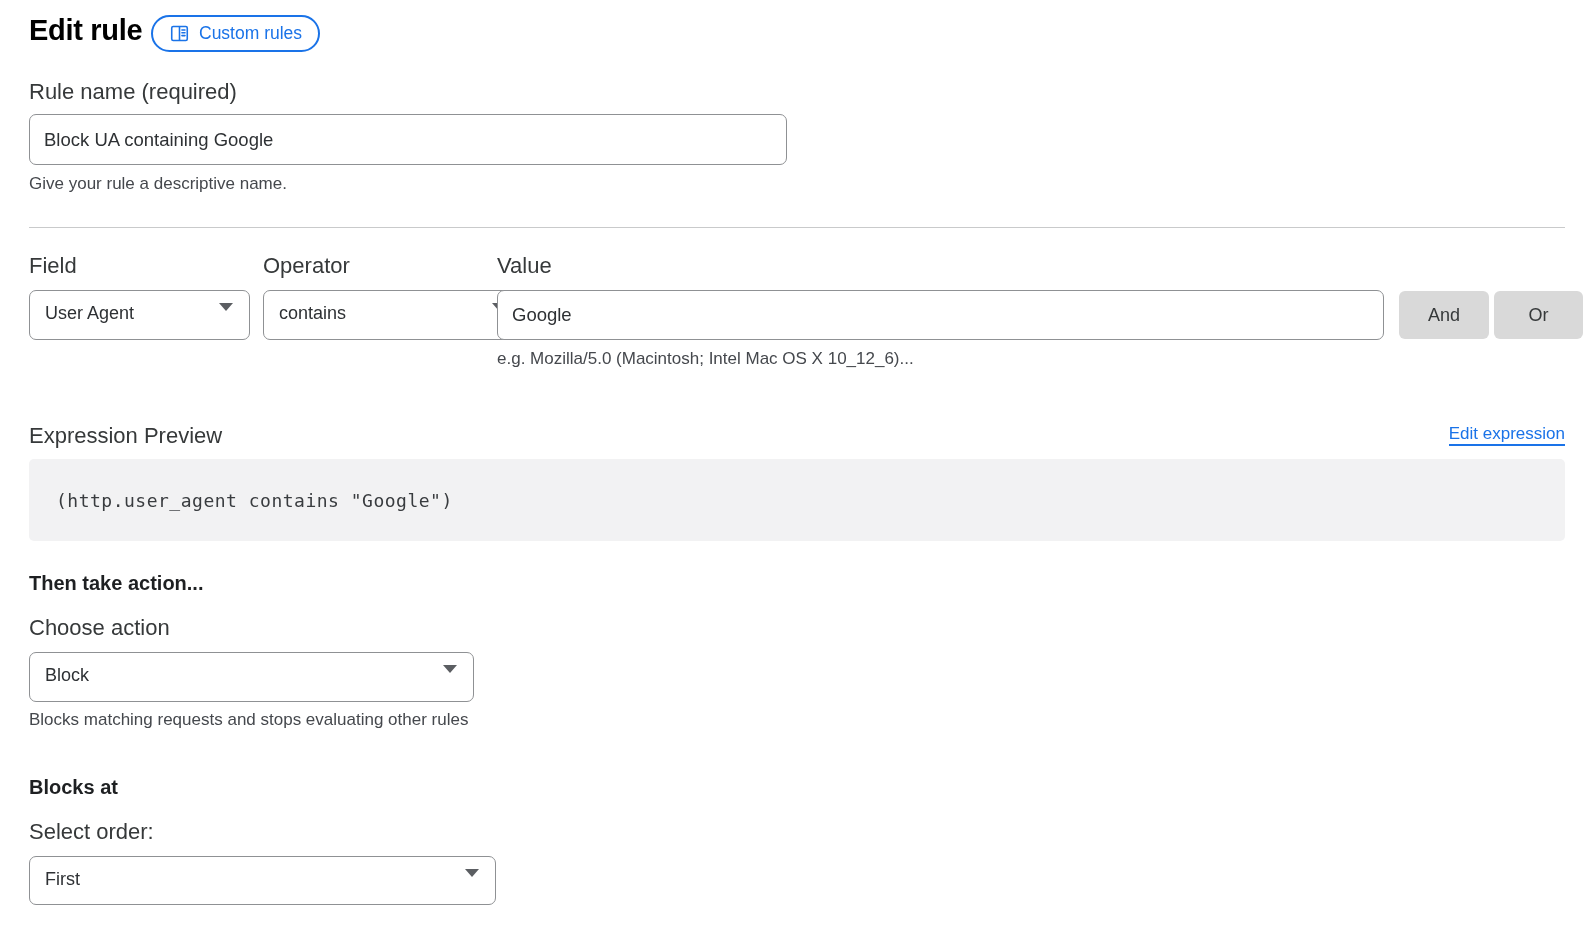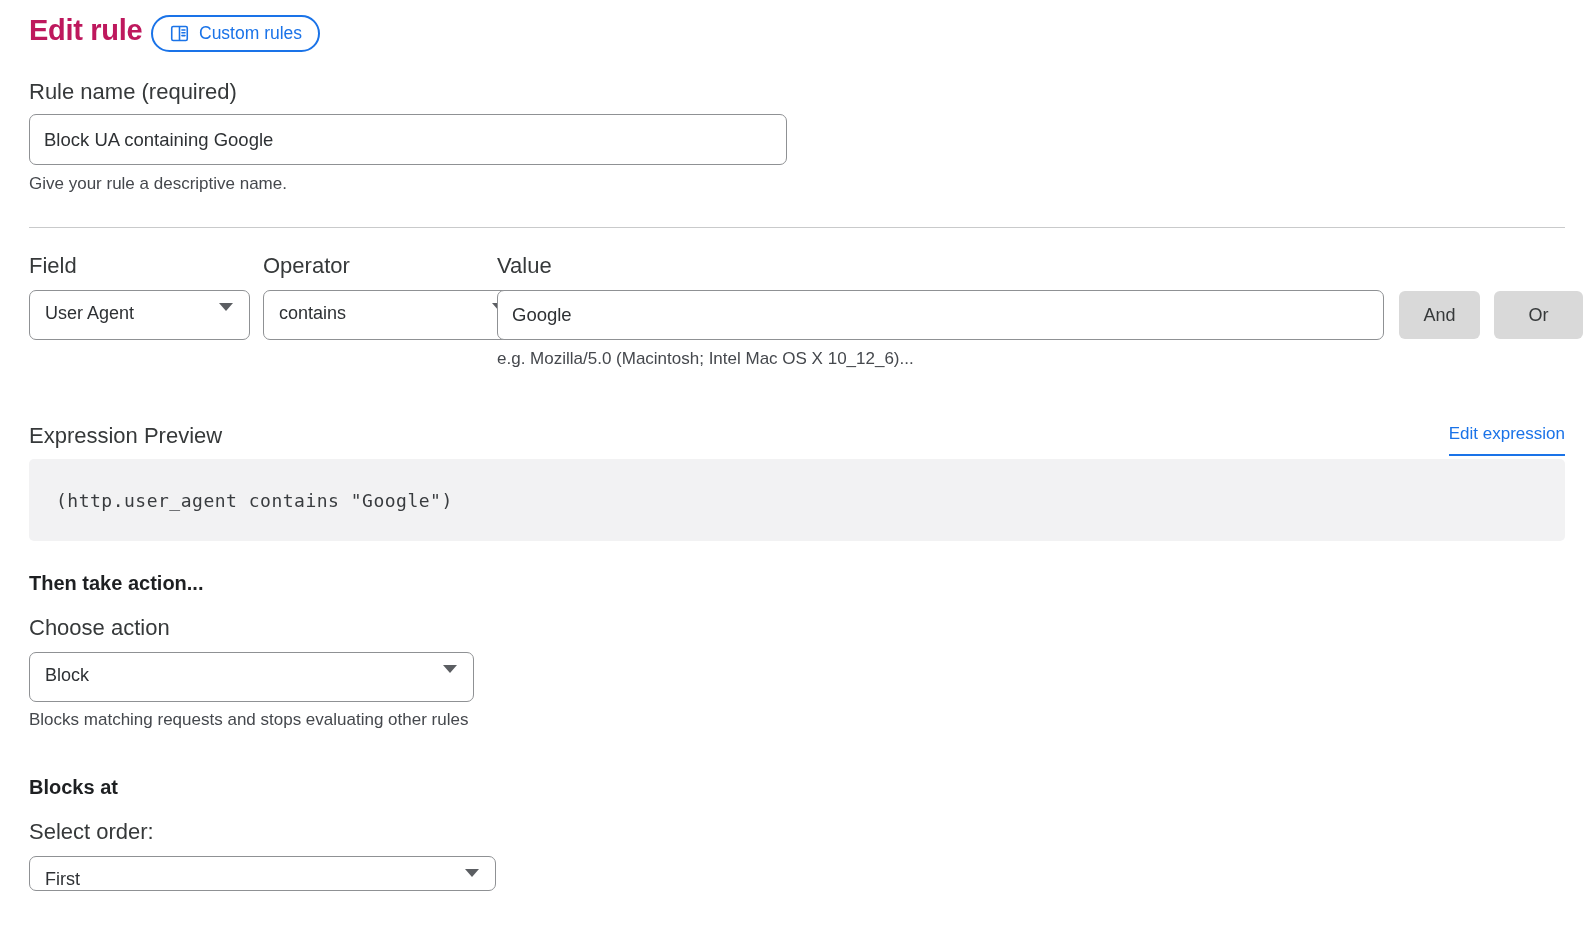--- a/index.html
+++ b/index.html
@@ -3,21 +3,21 @@
 <meta charset="utf-8">
 <style>
   :root{ --accent:#1a73e8; }
   html,body{margin:0;padding:0;}
   body{
     width:1587px;height:952px;background:#ffffff;position:relative;
     font-family:"Liberation Sans","DejaVu Sans",sans-serif;color:#36393a;
     overflow:hidden;
   }
   .abs{position:absolute;}
-  .page-title{font-size:29px;font-weight:700;color:#be185d;letter-spacing:-0.3px;}
+  .page-title{font-size:29px;font-weight:700;color:#000000;letter-spacing:-0.3px;}
   .pill{
     display:inline-flex;align-items:center;gap:9px;height:37px;box-sizing:border-box;
     border:2px solid var(--accent);border-radius:20px;padding:0 16px;
     color:var(--accent);font-size:17.5px;background:#fff;cursor:pointer;
   }
   .label{font-size:22px;color:#36393a;line-height:20px;}
   .helper{font-size:17px;color:#45484d;line-height:21px;}
   .tbox{
     box-sizing:border-box;border:1px solid #8f9194;border-radius:7px;background:#fff;
     font-size:18.5px;color:#2e3134;padding:0 14px;
@@ -37,21 +37,21 @@
   .gray-btn{
     background:#d9d9d9;border:none;border-radius:6px;box-sizing:border-box;
     display:flex;align-items:center;justify-content:center;
     font-size:18px;color:#36393a;cursor:pointer;
     font-family:"Liberation Sans","DejaVu Sans",sans-serif;
   }
   .divider{height:1px;background:#c9cacb;}
   .heading{font-size:20px;font-weight:700;color:#1e2022;}
   .link{
     color:var(--accent);font-size:17px;text-decoration:none;cursor:pointer;
-    border-bottom:2px solid var(--accent);padding-bottom:10px;
+    border-bottom:2px solid var(--accent);padding-bottom:0;
   }
   .code-box{background:#f2f2f3;border-radius:5px;display:flex;align-items:center;}
   .code{
     font-family:"DejaVu Sans Mono","Liberation Mono",monospace;
     font-size:18px;color:#393c3f;padding-left:27px;letter-spacing:0.5px;
   }
   .book-icon svg{display:block;}
 </style>
 </head>
 <body>
@@ -82,36 +82,36 @@
 
 <div class="abs select" style="left:29px;top:290px;width:221px;height:50px;">
   <span>User Agent</span>
   <span class="caret"></span>
 </div>
 <div class="abs select" style="left:263px;top:290px;width:260px;height:50px;">
   <span>contains</span>
   <span class="caret"></span>
 </div>
 <input class="abs tbox" style="left: 497px; top: 290px; width: 887px; height: 50px;" type="text" value="Google">
-<button class="abs gray-btn" style="left:1399px;top:291px;width:81px;height:48px;">And</button>
+<button class="abs gray-btn" style="left:1399px;top:291px;width:90px;height:48px;">And</button>
 <button class="abs gray-btn" style="left:1494px;top:291px;width:89px;height:48px;">Or</button>
 <div class="abs helper" style="left:497px;top:348px;">e.g. Mozilla/5.0 (Macintosh; Intel Mac OS X 10_12_6)...</div>
 
 <div class="abs label" style="left:29px;top:426px;">Expression Preview</div>
 <a class="abs link" style="right:22px;top:424px;">Edit expression</a>
 <div class="abs code-box" style="left:29px;top:459px;width:1536px;height:82px;">
   <span class="code">(http.user_agent contains "Google")</span>
 </div>
 
 <div class="abs heading" style="left:29px;top:572px;">Then take action...</div>
 <div class="abs label" style="left:29px;top:618px;">Choose action</div>
 <div class="abs select" style="left:29px;top:652px;width:445px;height:50px;">
   <span>Block</span>
   <span class="caret"></span>
 </div>
 <div class="abs helper" style="left:29px;top:709px;">Blocks matching requests and stops evaluating other rules</div>
 
 <div class="abs heading" style="left:29px;top:776px;">Blocks at</div>
 <div class="abs label" style="left:29px;top:822px;">Select order:</div>
-<div class="abs select" style="left:29px;top:856px;width:467px;height:35px;">
+<div class="abs select" style="left:29px;top:856px;width:467px;height:49px;">
   <span>First</span>
   <span class="caret"></span>
 </div>
 
 </body></html>

